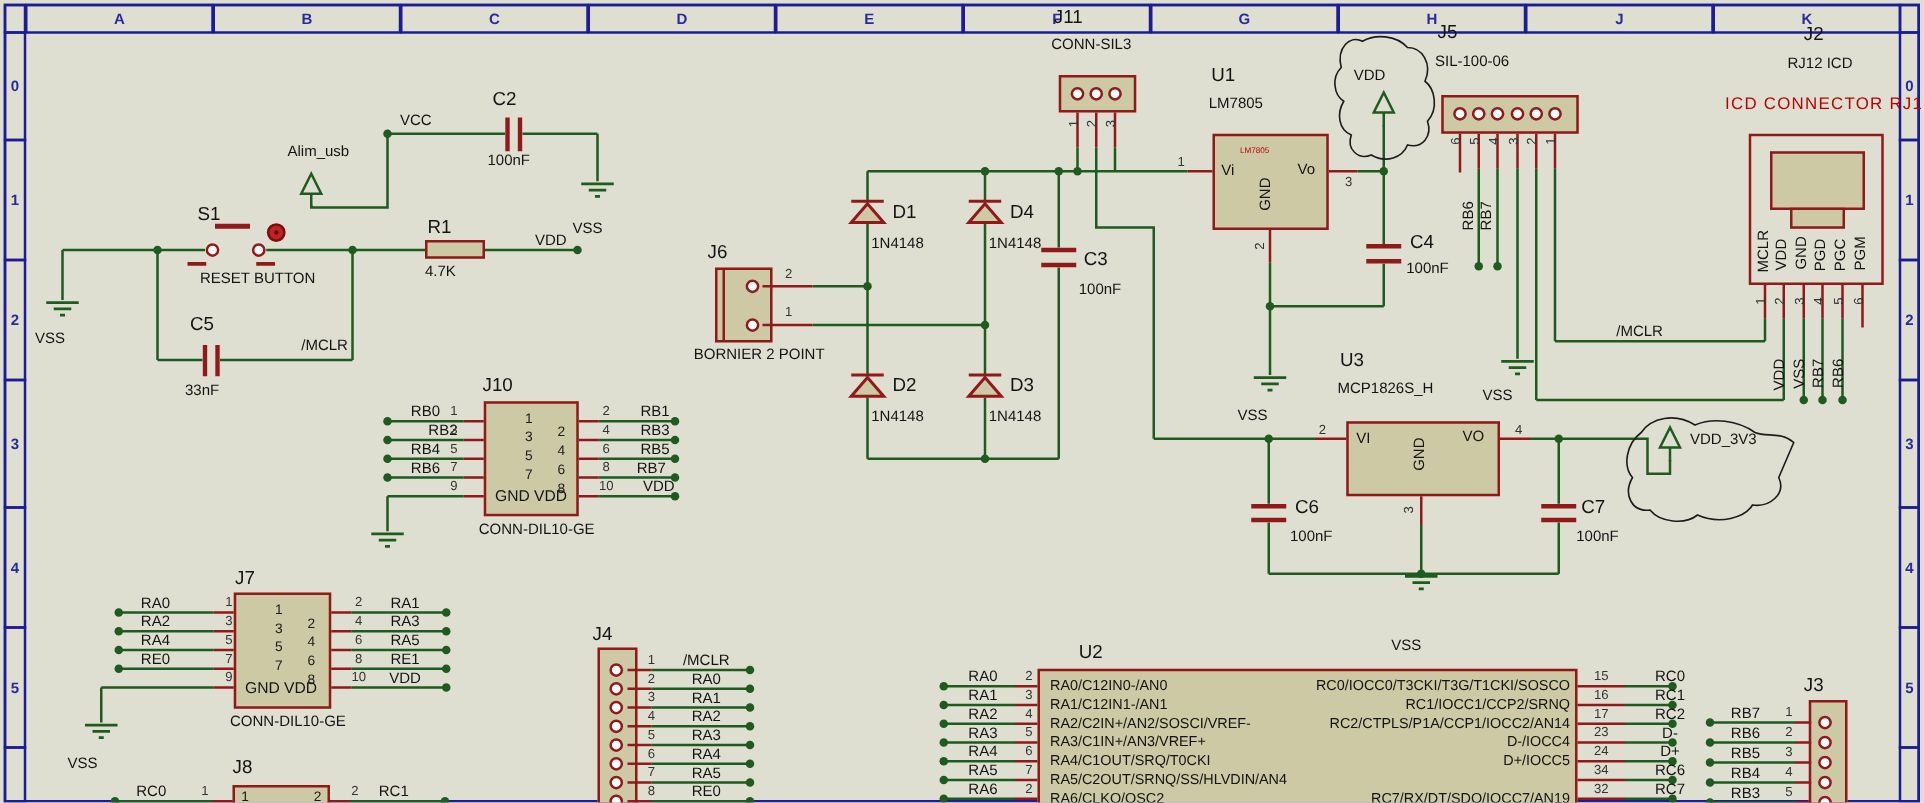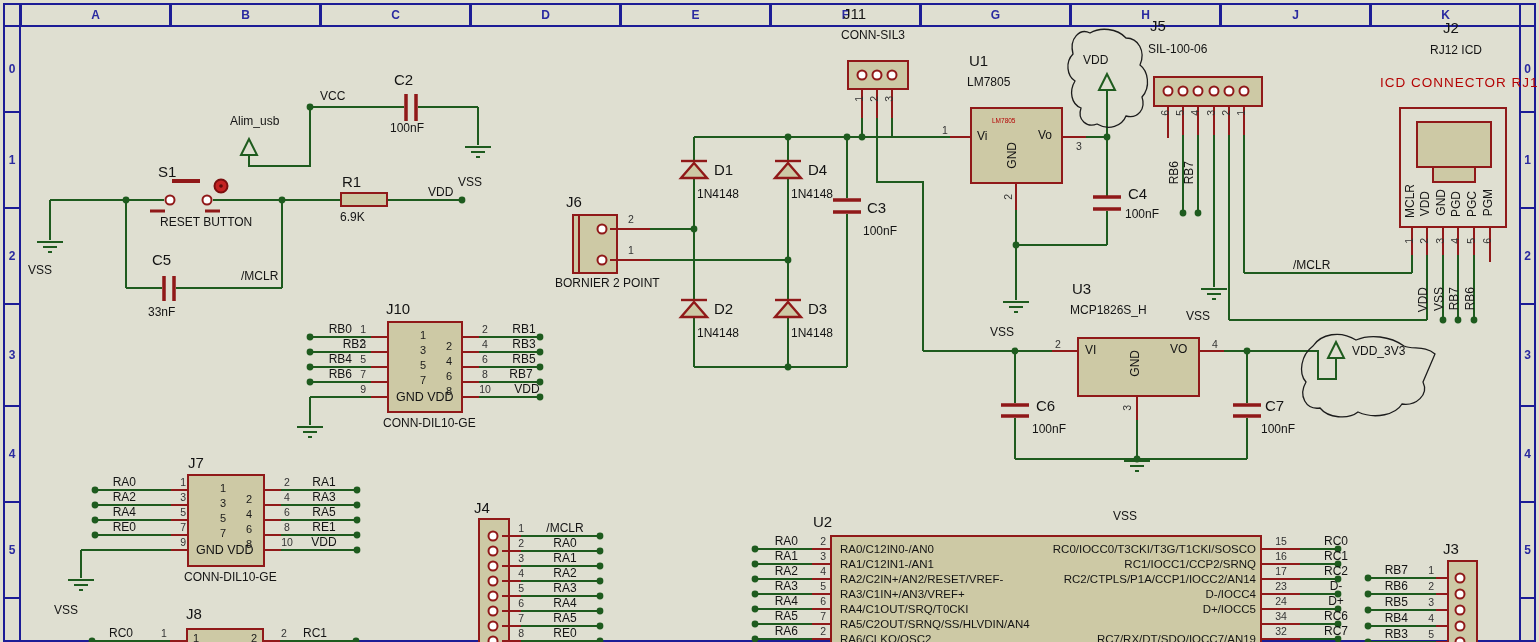--- a/index.html
+++ b/index.html
@@ -319,21 +319,21 @@
   <svg width="95" height="110" style="left:1060px;top:25px">
     <path d="M30,8 C20,3 9,13 13,29 C5,37 7,51 15,56 C9,66 11,79 21,83 C17,95 27,103 37,99 C49,106 62,101 66,91 C78,94 86,84 82,72 C91,62 88,46 80,40 C86,26 78,13 66,13 C57,3 40,2 30,8 Z" fill="none" stroke="#1c1c1c" stroke-width="1.3"></path>
   </svg>
   <svg width="146" height="112" style="left:1292px;top:316px">
     <path d="M21,30 C9,39 6,57 14,66 C6,80 14,94 28,92 C36,102 56,104 66,96 C84,104 104,98 110,88 C124,90 137,79 131,66 L143,38 C133,29 121,34 112,30 C98,20 78,18 64,24 C48,14 29,18 21,30 Z" fill="none" stroke="#1c1c1c" stroke-width="1.3"></path>
   </svg>
 
   <span class="t ref" style="left:158px;top:164px">S1</span>
   <span class="t" style="left:160px;top:216px">RESET BUTTON</span>
   <span class="t ref" style="left:342px;top:174px">R1</span>
-  <span class="t" style="left:340px;top:211px">6.9K</span>
+  <span class="t" style="left:340px;top:211px">4.7K</span>
   <span class="t" style="left:428px;top:186px">VDD</span>
   <span class="t" style="left:458px;top:176px">VSS</span>
   <span class="t ref" style="left:394px;top:72px">C2</span>
   <span class="t" style="left:390px;top:122px">100nF</span>
   <span class="t" style="left:320px;top:90px">VCC</span>
   <span class="t" style="left:230px;top:115px">Alim_usb</span>
   <span class="t" style="left:28px;top:264px">VSS</span>
   <span class="t ref" style="left:152px;top:252px">C5</span>
   <span class="t" style="left:148px;top:306px">33nF</span>
   <span class="t" style="left:241px;top:270px">/MCLR</span>
@@ -485,38 +485,38 @@
   <span class="t pn vt" style="left:1419px;top:238px">2</span>
   <span class="t pn vt" style="left:1435px;top:238px">3</span>
   <span class="t pn vt" style="left:1450px;top:238px">4</span>
   <span class="t pn vt" style="left:1466px;top:238px">5</span>
   <span class="t pn vt" style="left:1482px;top:238px">6</span>
   <span class="t vt sm" style="left:1417px;top:287px">VDD</span>
   <span class="t vt sm" style="left:1433px;top:287px">VSS</span>
   <span class="t vt sm" style="left:1448px;top:287px">RB7</span>
   <span class="t vt sm" style="left:1464px;top:287px">RB6</span>
 
-  <span class="t ref" style="left:813px;top:514px">U2</span>
+  <span class="t ref" style="left:863px;top:514px">U2</span>
   <span class="t ar" style="left:738px;top:535px;width:60px">RA0</span>
   <span class="t ar" style="left:738px;top:550px;width:60px">RA1</span>
   <span class="t ar" style="left:738px;top:565px;width:60px">RA2</span>
   <span class="t ar" style="left:738px;top:580px;width:60px">RA3</span>
   <span class="t ar" style="left:738px;top:595px;width:60px">RA4</span>
   <span class="t ar" style="left:738px;top:610px;width:60px">RA5</span>
   <span class="t ar" style="left:738px;top:625px;width:60px">RA6</span>
   <span class="t pn ar" style="left:800px;top:536px;width:26px">2</span>
   <span class="t pn ar" style="left:800px;top:551px;width:26px">3</span>
   <span class="t pn ar" style="left:800px;top:566px;width:26px">4</span>
   <span class="t pn ar" style="left:800px;top:581px;width:26px">5</span>
   <span class="t pn ar" style="left:800px;top:596px;width:26px">6</span>
   <span class="t pn ar" style="left:800px;top:611px;width:26px">7</span>
   <span class="t pn ar" style="left:800px;top:626px;width:26px">2</span>
   <span class="t nm" style="left:840px;top:543px">RA0/C12IN0-/AN0</span>
   <span class="t nm" style="left:840px;top:558px">RA1/C12IN1-/AN1</span>
-  <span class="t nm" style="left:840px;top:573px">RA2/C2IN+/AN2/RESET/VREF-</span>
+  <span class="t nm" style="left:840px;top:573px">RA2/C2IN+/AN2/SOSCI/VREF-</span>
   <span class="t nm" style="left:840px;top:588px">RA3/C1IN+/AN3/VREF+</span>
   <span class="t nm" style="left:840px;top:603px">RA4/C1OUT/SRQ/T0CKI</span>
   <span class="t nm" style="left:840px;top:618px">RA5/C2OUT/SRNQ/SS/HLVDIN/AN4</span>
   <span class="t nm" style="left:840px;top:633px">RA6/CLKO/OSC2</span>
   <span class="t pn ac" style="left:1266px;top:536px;width:30px">15</span>
   <span class="t pn ac" style="left:1266px;top:551px;width:30px">16</span>
   <span class="t pn ac" style="left:1266px;top:566px;width:30px">17</span>
   <span class="t pn ac" style="left:1266px;top:581px;width:30px">23</span>
   <span class="t pn ac" style="left:1266px;top:596px;width:30px">24</span>
   <span class="t pn ac" style="left:1266px;top:611px;width:30px">34</span>

